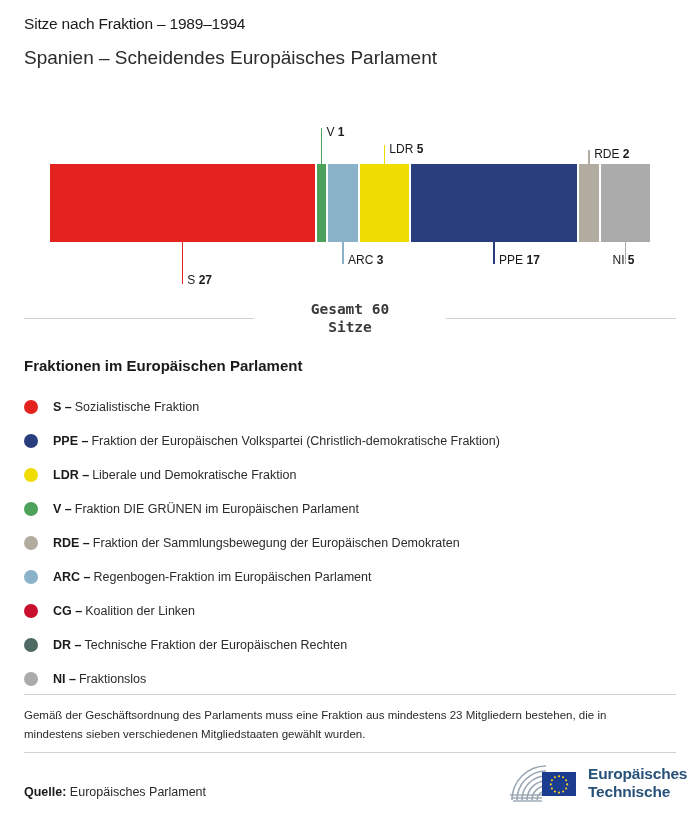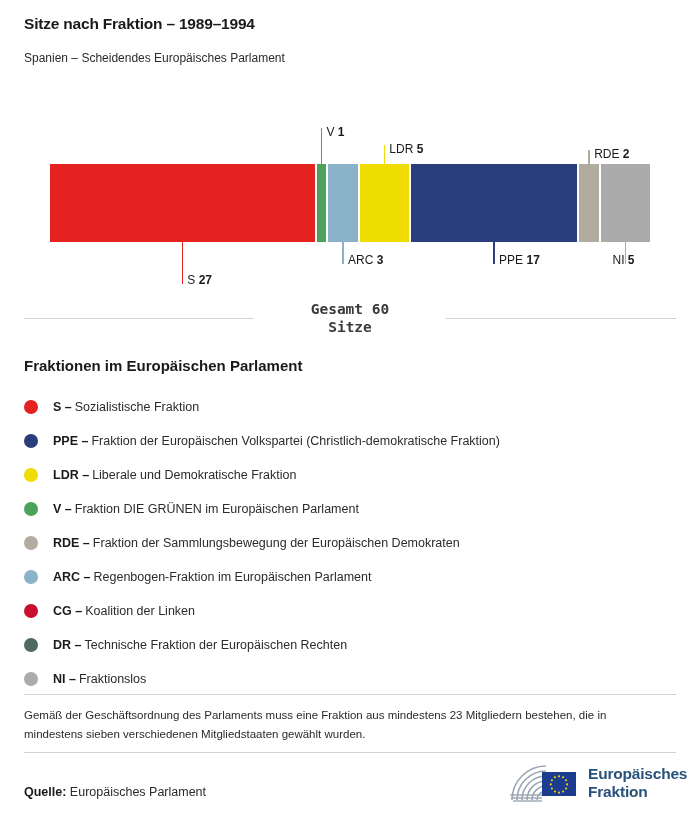--- a/index.html
+++ b/index.html
@@ -14,28 +14,28 @@
     position: relative;
     font-family: "Liberation Sans", sans-serif;
     color: #1a1a1a;
     overflow: hidden;
   }
 
   
   #header { position: absolute; left: 24px; top: 14px; right: 24px; }
   #chart-title {
     font-size: 15.5px;
-    font-weight: bold;
+    font-weight: normal;
     letter-spacing: -0.2px;
     color: #1a1a1a;
     margin: 0;
     line-height: 20px;
   }
   #chart-subtitle {
-    font-size: 12px;
+    font-size: 19px;
     font-weight: normal;
     color: #2b2b2b;
     margin: 0;
     padding-top: 14px;
     line-height: 20px;
   }
 
   
   #chart-area {
     position: absolute;
@@ -287,15 +287,15 @@
       <circle cx="51" cy="30.6" r="1.05"></circle>
       <circle cx="46.9" cy="29.5" r="1.05"></circle>
       <circle cx="43.9" cy="26.5" r="1.05"></circle>
       <circle cx="42.8" cy="22.4" r="1.05"></circle>
       <circle cx="43.9" cy="18.3" r="1.05"></circle>
       <circle cx="46.9" cy="15.3" r="1.05"></circle>
     </g>
   </svg>
   <div id="ep-logo-text">
     <div>Europäisches</div>
-    <div>Fraktion</div>
+    <div>Technische</div>
   </div>
 </div>
 
 </body></html>

